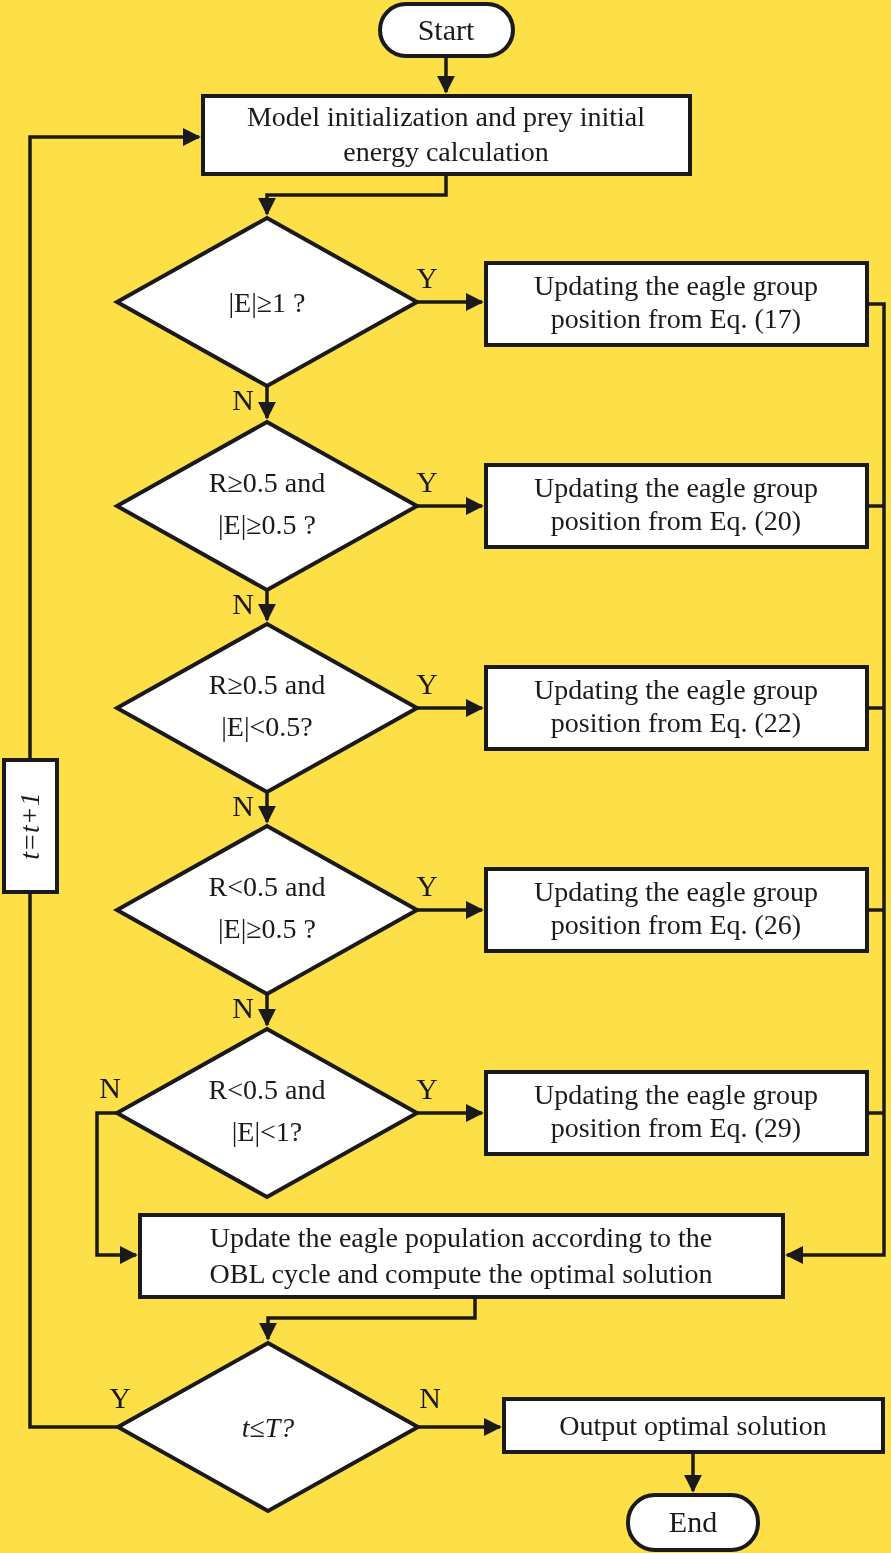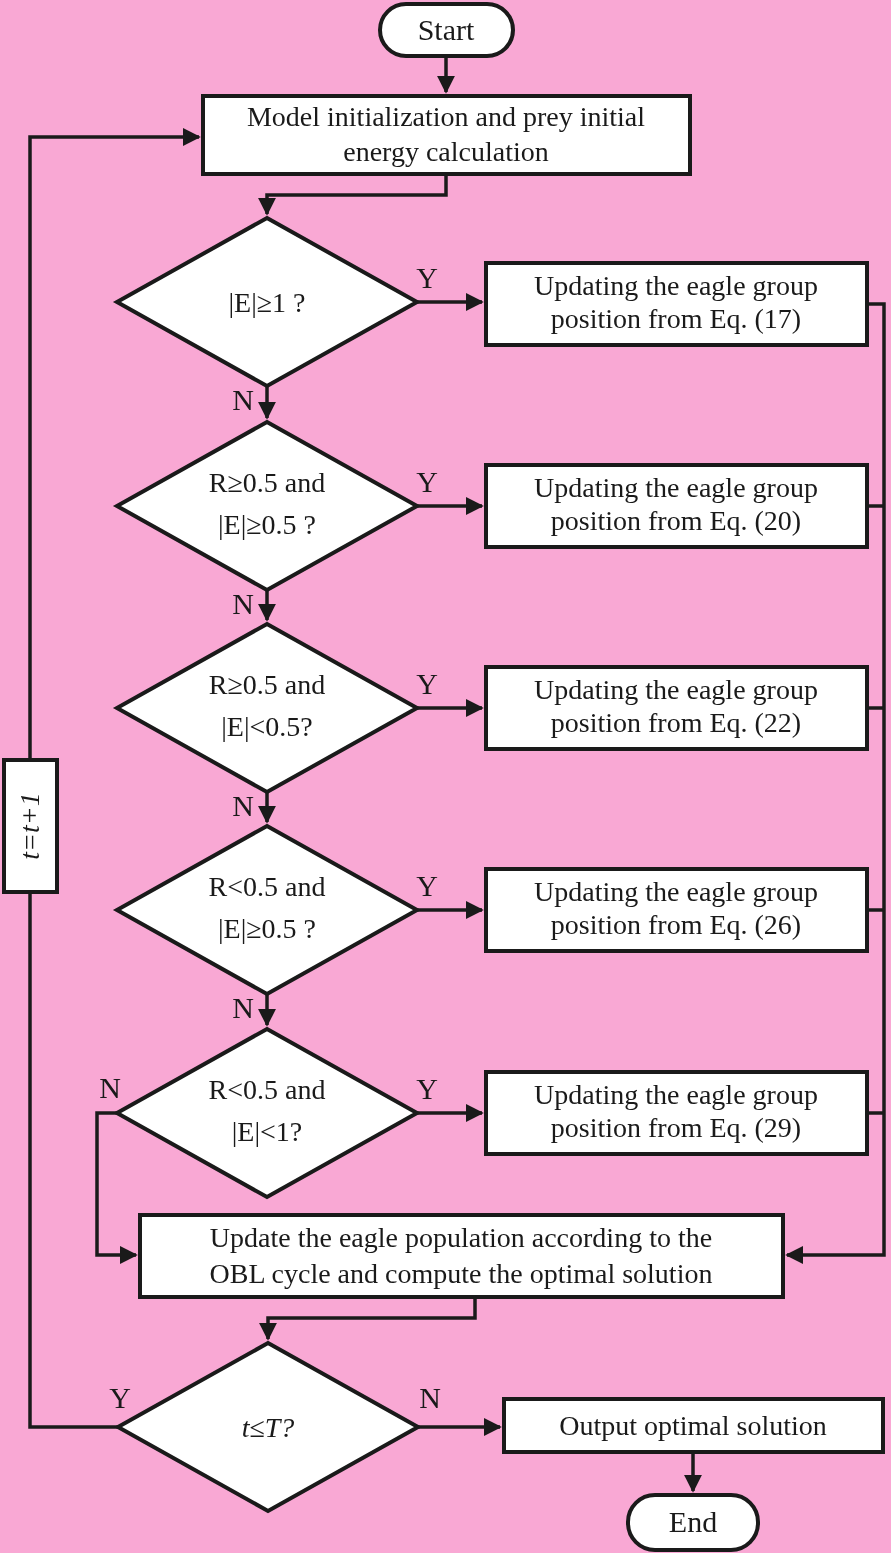--- a/index.html
+++ b/index.html
@@ -1,16 +1,16 @@
 <!DOCTYPE html>
 <html><head>
 <meta charset="utf-8">
 <style>
   html,body{margin:0;padding:0;background:#ffffff;}
-  .stage{width:891px;height:1553px;background:#f9a8d4;position:relative;overflow:hidden;}
+  .stage{width:891px;height:1553px;background:#fde047;position:relative;overflow:hidden;}
   svg{display:block;}
   .shape{fill:#ffffff;stroke:#1a1a1a;stroke-width:4;}
   .edge{fill:none;stroke:#1a1a1a;stroke-width:3.5;}
   .txt{fill:#1a1a1a;font-family:"Liberation Serif","DejaVu Serif",serif;font-size:28px;text-anchor:middle;}
   .txt-lg{font-size:30px;}
   .txt-it{font-style:italic;}
   .yn{fill:#1a1a1a;font-family:"Liberation Serif","DejaVu Serif",serif;font-size:30px;text-anchor:middle;}
 </style>
 </head>
 <body>

